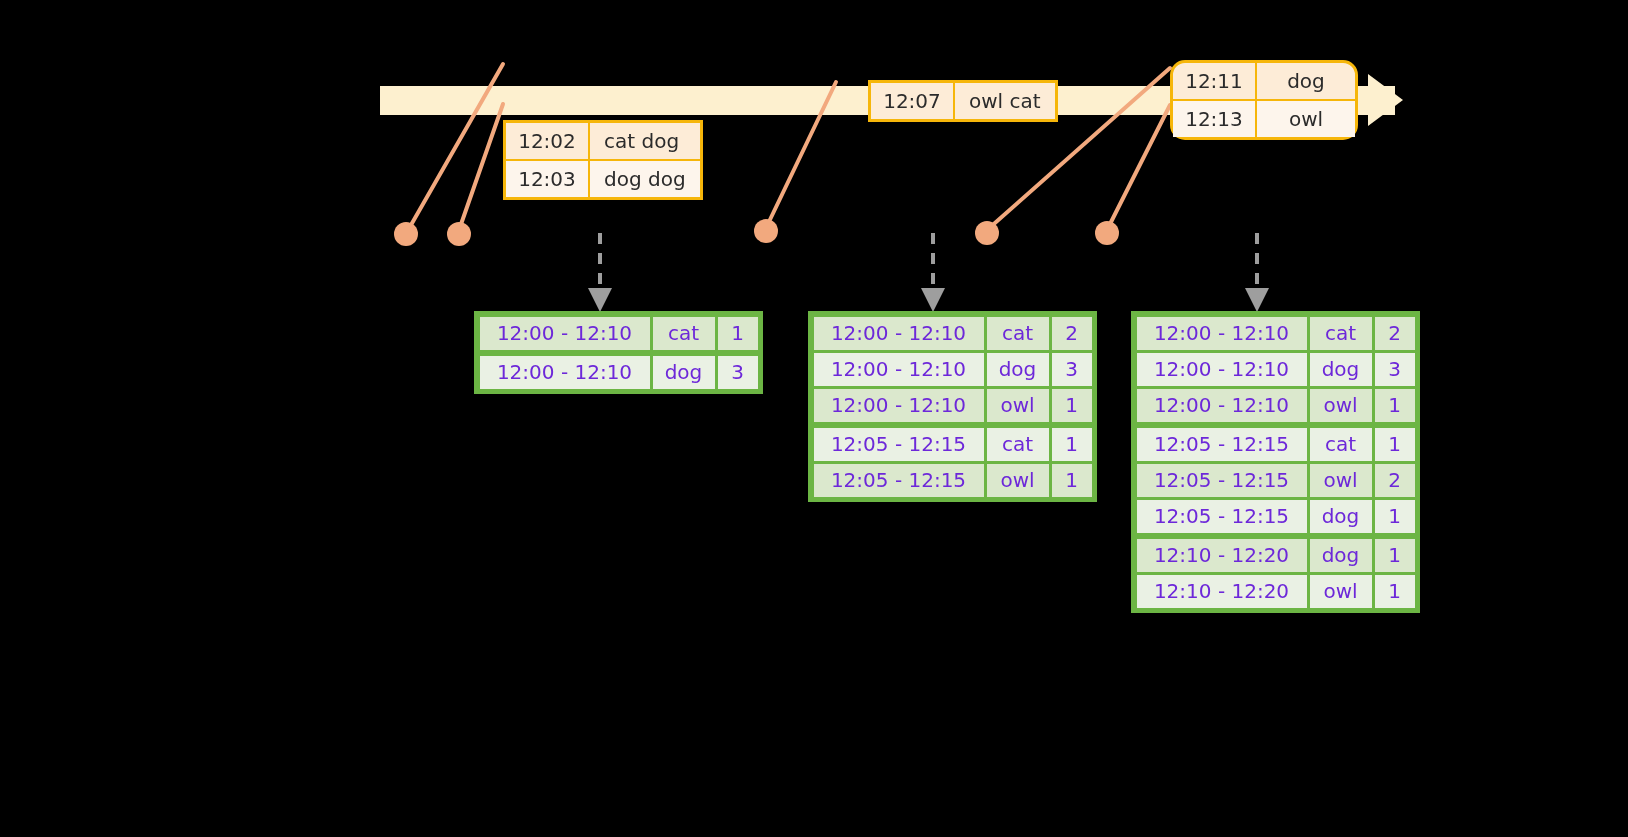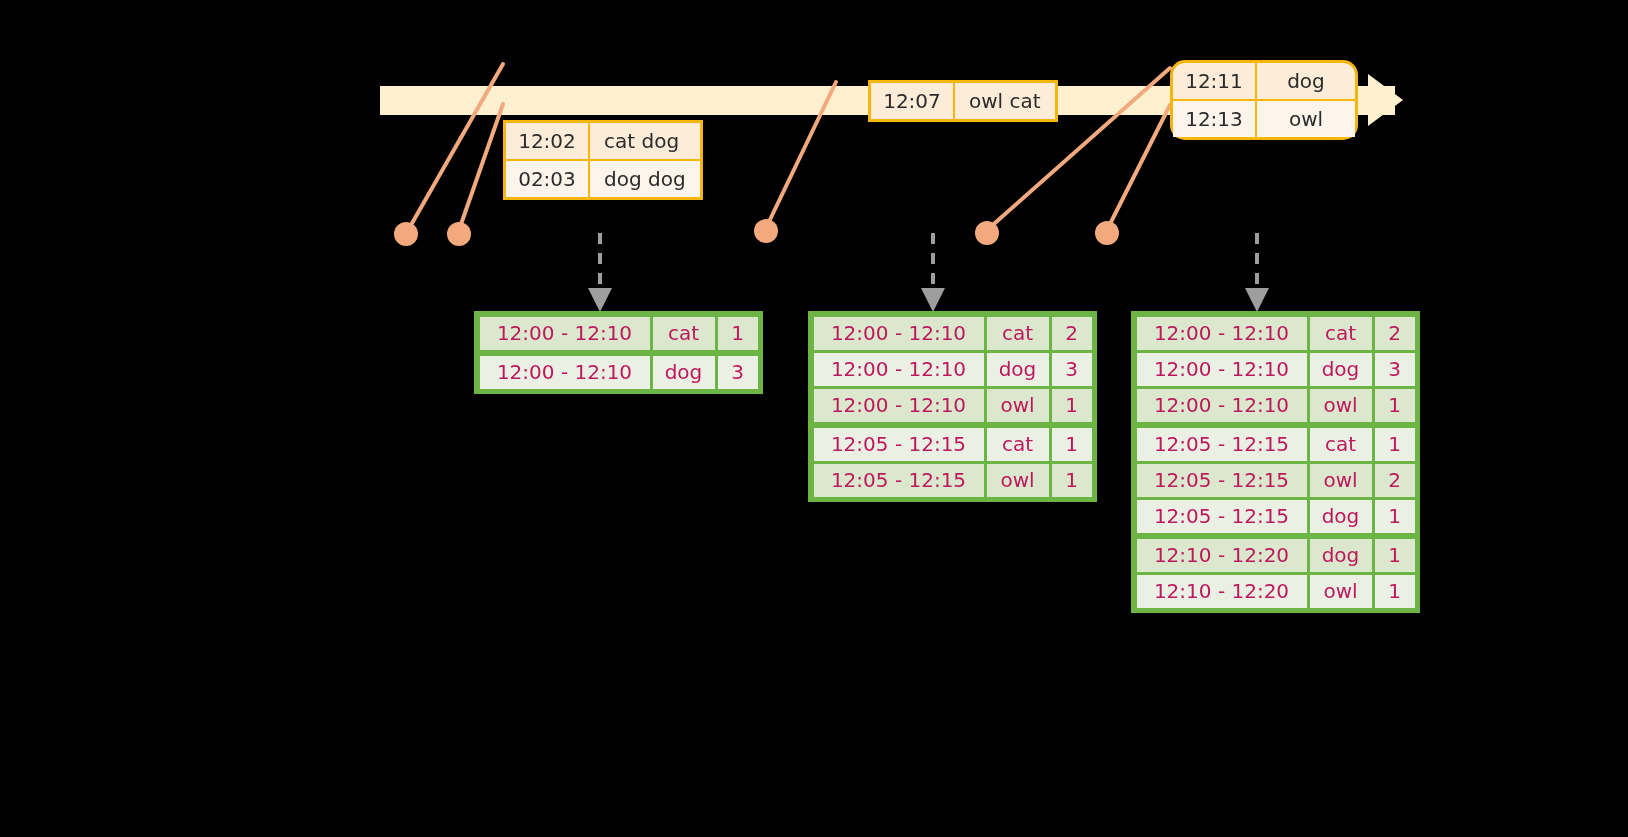--- a/index.html
+++ b/index.html
@@ -94,21 +94,21 @@
     border: 4px solid #6cb544;
     background: #6cb544;
     z-index: 5;
   }
   .res-row { display: flex; }
   .res-cell {
     display: flex;
     align-items: center;
     justify-content: center;
     font-size: 20px;
-    color: #be185d;
+    color: #6d28d9;
     height: 33px;
     box-sizing: border-box;
     background: #eaf1e4;
     margin: 1.5px;
   }
   .res-row.shade .res-cell { background: #dbe8cd; }
   .res-row.group-end { border-bottom: 3px solid #6cb544; }
   .res-cell.win  { width: 170px; }
   .res-cell.key  { width: 62px; }
   .res-cell.cnt  { width: 40px; }
@@ -147,21 +147,21 @@
   <div class="dot" style="left:754px;  top:219px;"></div>
   <div class="dot" style="left:975px;  top:221px;"></div>
   <div class="dot" style="left:1095px; top:221px;"></div>
 
   <div class="event-table" style="left:503px; top:72px;margin-top:48px;">
     <div class="evt-row">
       <div class="event-cell time">12:02</div>
       <div class="event-cell words">cat dog</div>
     </div>
     <div class="evt-row alt">
-      <div class="event-cell time">02:03</div>
+      <div class="event-cell time">12:03</div>
       <div class="event-cell words">dog dog</div>
     </div>
   </div>
 
   <div class="event-table" style="left:868px; top:80px;">
     <div class="evt-row">
       <div class="event-cell time">12:07</div>
       <div class="event-cell words">owl cat</div>
     </div>
   </div>

